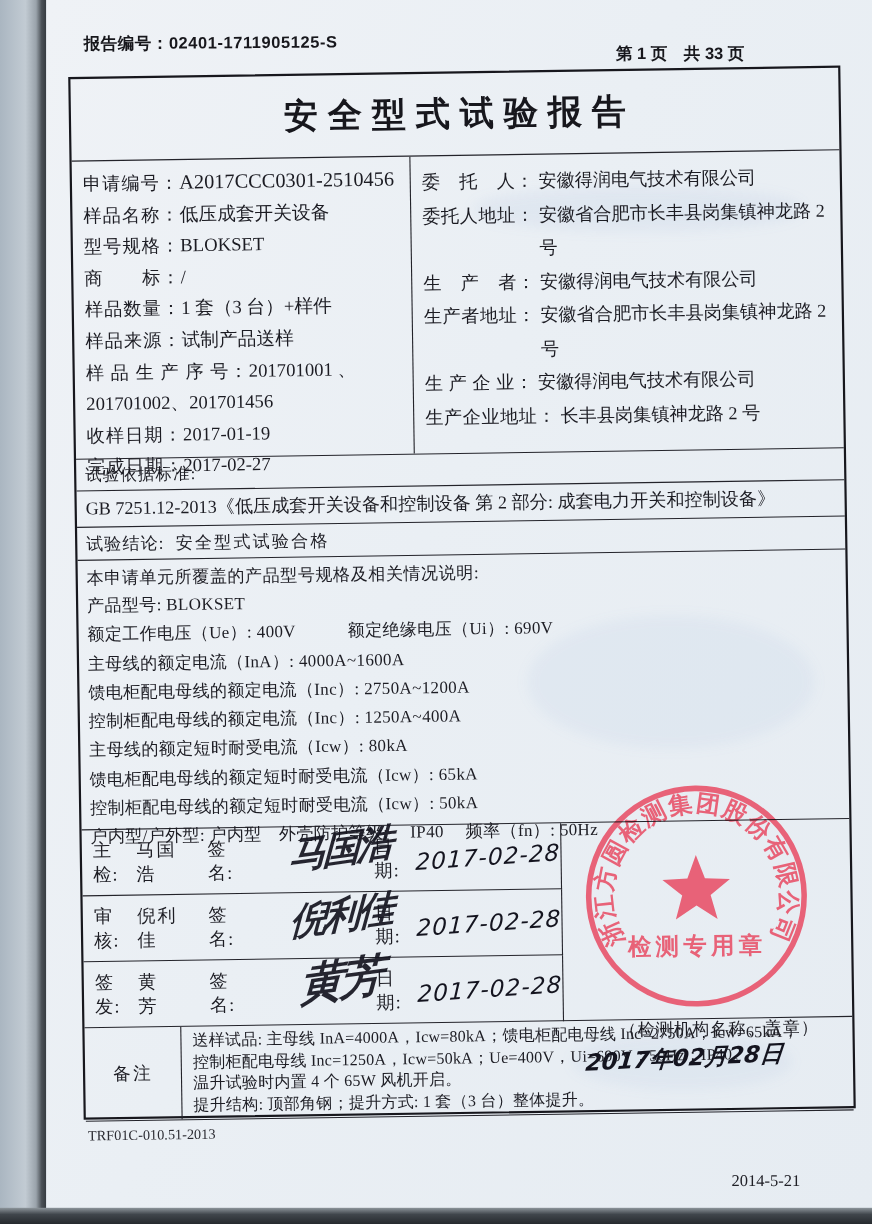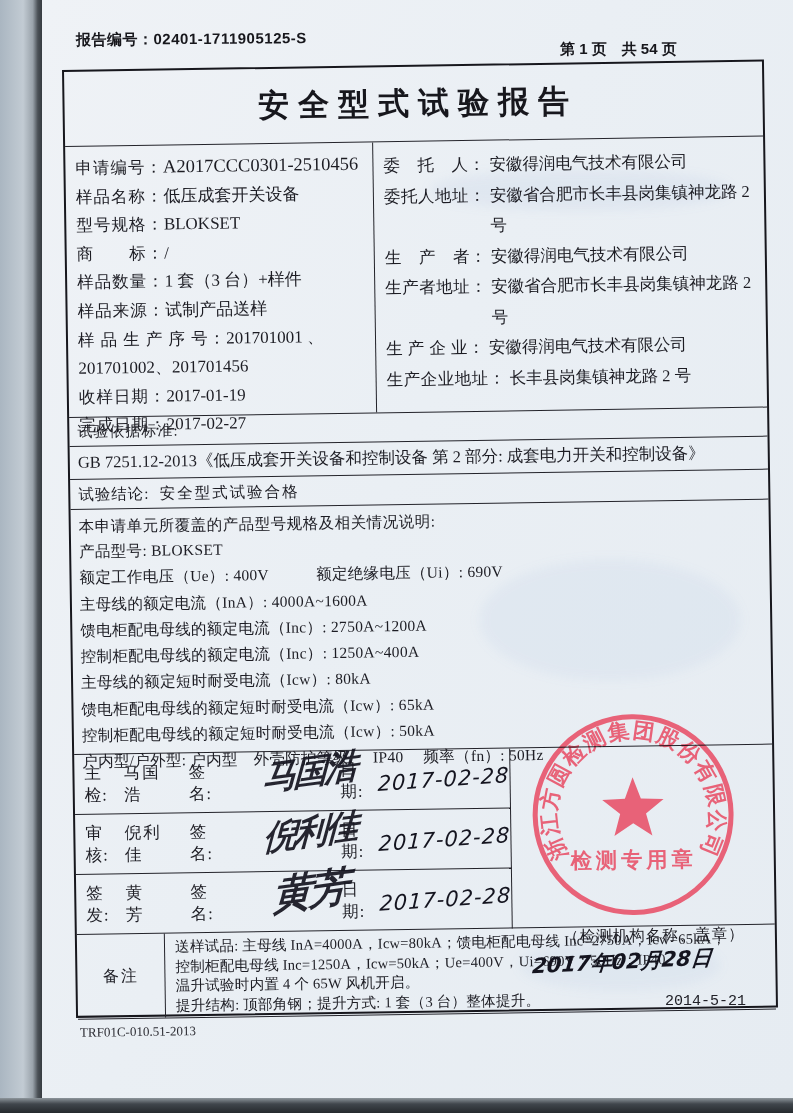--- a/index.html
+++ b/index.html
@@ -117,35 +117,35 @@
   .stamp-wrap { position: absolute; left: 452px; top: 645px; width: 212px; height: 212px;
                 z-index: 5; opacity: .82; mix-blend-mode: multiply; }
   .stamp-caption { position: absolute; left: 452px; top: 862px; width: 250px; z-index: 4;
                    font-size: 15.5px; letter-spacing: 1px; text-align: center; }
   .stamp-date { position: absolute; left: 455px; top: 884px; z-index: 5;
                 font-size: 21px; font-weight: 700; transform: rotate(-2deg) skewX(-8deg); }
 
   
   .ftr-code { position: absolute; left: 80px; top: 1024px; z-index: 4;
               font-size: 13px; color: #2c2c33; transform: rotate(-0.8deg); }
-  .ftr-date { position: absolute; left: 665px; top: 993px; z-index: 4;
-              font-family: Liberation Mono, monospace;
+  .ftr-date { position: absolute; left: 665px; top: 1066px; z-index: 4;
+              font-family: Liberation Serif, serif;
               font-size: 15px; color: #202027; }
 </style>
 </head>
 <body>
 
 <div class="scan-left-edge"></div>
 <div class="paper"></div>
 <div class="bleed bleed1"></div>
 <div class="bleed bleed2"></div>
 <div class="bleed bleed3"></div>
 
 <div class="hdr-report-no">报告编号：02401-1711905125-S</div>
-<div class="hdr-page-no">第 1 页　共 54 页</div>
+<div class="hdr-page-no">第 1 页　共 33 页</div>
 
 <div class="doc-table">
 
   <div class="row row-title">
     <div class="doc-title">安全型式试验报告</div>
   </div>
 
   <div class="row row-info">
     <div class="info-left">
       <div class="info-line"><span class="lbl">申请编号：</span><span class="val val-big">A2017CCC0301-2510456</span></div>

